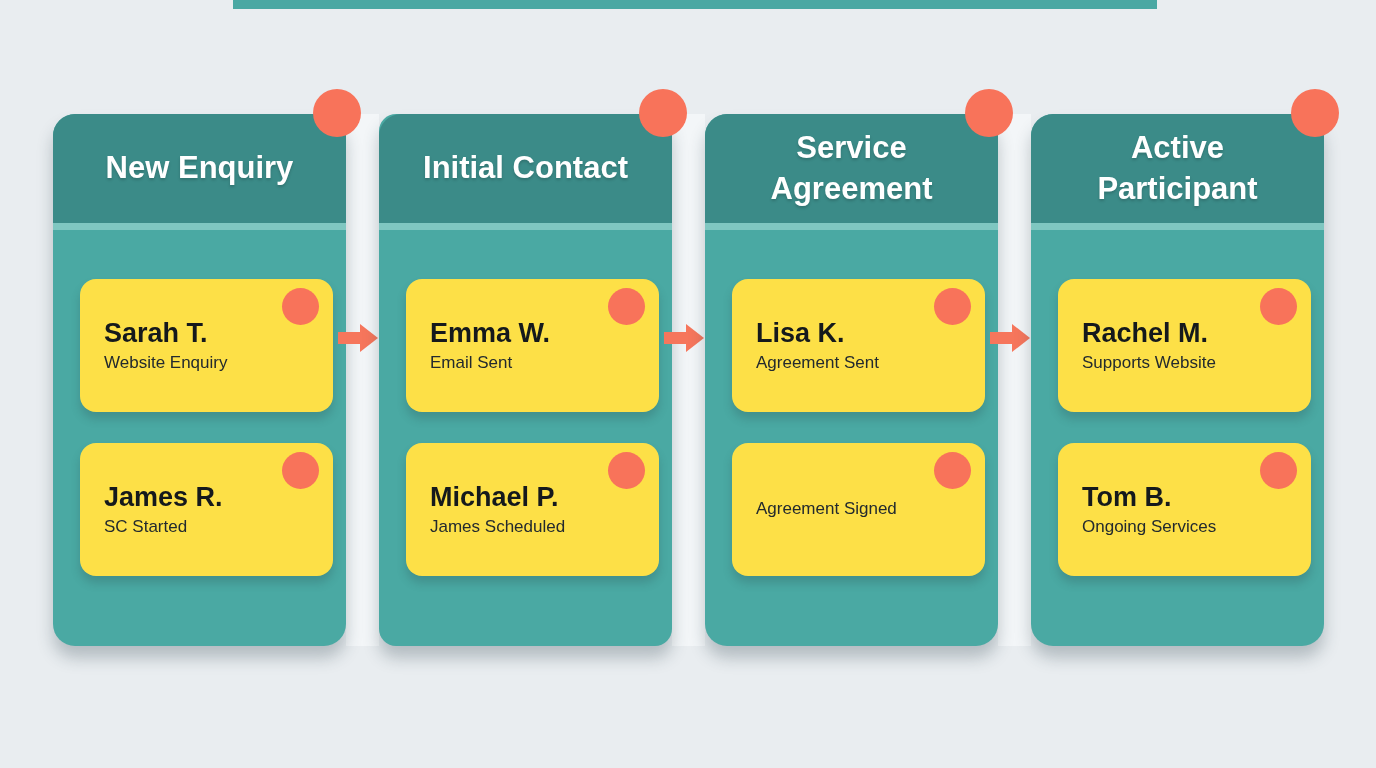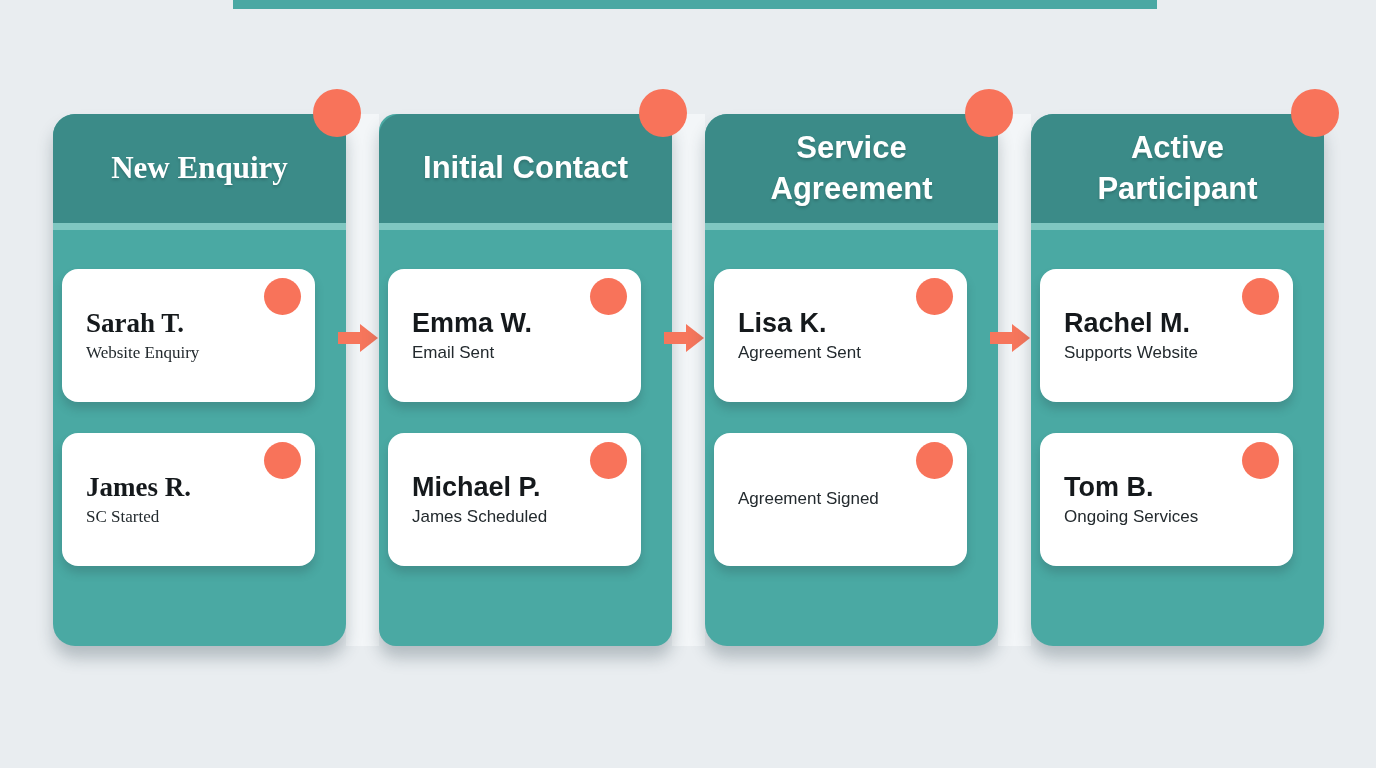--- a/index.html
+++ b/index.html
@@ -42,26 +42,26 @@
     text-align:center;
     padding:0 16px;
     text-shadow:0 2px 3px rgba(0,0,0,0.18);
   }
   .header-dot{
     position:absolute;top:-25px;right:-15px;
     width:48px;height:48px;border-radius:50%;
     background:#f8735a;
   }
   .card{
-    position:absolute;left:9px;width:253px;height:133px;
-    background:#ffffff;
+    position:absolute;left:27px;width:253px;height:133px;
+    background:#fde047;
     border-radius:16px;
     box-shadow:0 7px 10px rgba(35,58,64,0.22);
     display:flex;flex-direction:column;justify-content:center;
-    padding:0 24px;box-sizing:border-box;
+    padding:0 24px;box-sizing:border-box;margin-top:10px;
   }
   .card.pos-0{top:155px;}
   .card.pos-1{top:319px;}
   .card-name{
     font-size:27px;font-weight:bold;color:#15191c;
     line-height:1.3;
   }
   .card-status{
     font-size:17px;color:#232a2e;
     line-height:1.35;
@@ -80,21 +80,21 @@
     width:23px;height:12px;
     background:#f6765c;
   }
   .flow-arrow .head{
     position:absolute;left:22px;top:0;
     width:0;height:0;
     border-top:14px solid transparent;
     border-bottom:14px solid transparent;
     border-left:18px solid #f6765c;
   }
-  .col-0{left:53px;font-family:Liberation Serif, serif;}
+  .col-0{left:53px;}
   .col-1{left:379px;border-radius:17px;}
   .col-2{left:705px;}
   .col-3{left:1031px;}
   .gap-0{left:346px;}
   .gap-1{left:672px;}
   .gap-2{left:998px;}
   .arrow-0{left:338px;}
   .arrow-1{left:664px;}
   .arrow-2{left:990px;}
 </style>

